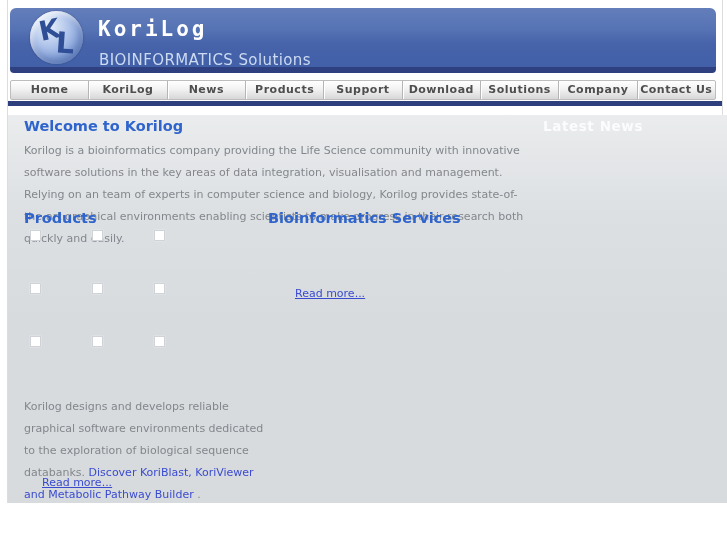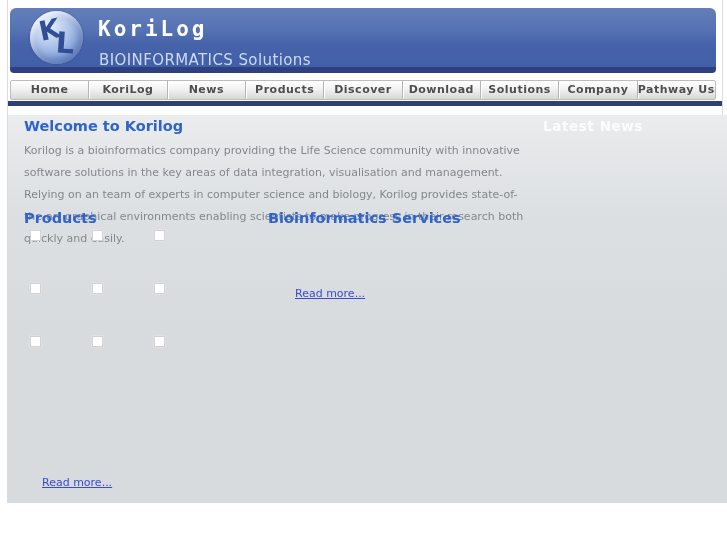--- a/index.html
+++ b/index.html
@@ -88,25 +88,25 @@
     </div>
     <div class="brand">KoriLog</div>
     <div class="tagline">BIOINFORMATICS Solutions</div>
   </div>
 
   <div class="nav" id="nav-bar">
       <div class="nav-item">Home</div>
       <div class="nav-item">KoriLog</div>
       <div class="nav-item">News</div>
       <div class="nav-item">Products</div>
-      <div class="nav-item">Discover</div>
+      <div class="nav-item">Support</div>
       <div class="nav-item">Download</div>
       <div class="nav-item">Solutions</div>
       <div class="nav-item">Company</div>
-      <div class="nav-item">Pathway Us</div>
+      <div class="nav-item">Contact Us</div>
     </div>
 
   <div class="navy-rule"></div>
 
   <div class="content">
 
     <div class="h-blue welcome-title">Welcome to Korilog</div>
     <div class="body-text intro">Korilog is a bioinformatics company providing the Life Science community with innovative software solutions in the key areas of data integration, visualisation and management. Relying on an team of experts in computer science and biology, Korilog provides state-of-the-art graphical environments enabling scientists to make progress in their research both quickly and easily.</div>
 
     <div class="news-title">Latest News</div>
@@ -135,19 +135,22 @@
           <div class="ph-square"></div>
         </div>
         <div>
           <div class="ph-square"></div>
         </div>
         <div>
           <div class="ph-square"></div>
         </div>
       </div>
 
+    <div class="body-text products-desc">
+      <span>Korilog designs and develops reliable graphical software environments dedicated to the exploration of biological sequence databanks. </span><span class="inline-link">Discover KoriBlast, KoriViewer and Metabolic Pathway Builder</span><span> .</span>
+    </div>
     <div class="read-more products-readmore">Read more...</div>
 
     <div class="h-blue services-title">Bioinformatics Services</div>
     <div class="read-more services-readmore">Read more...</div>
 
   </div>
 </div>
 
 </body></html>

